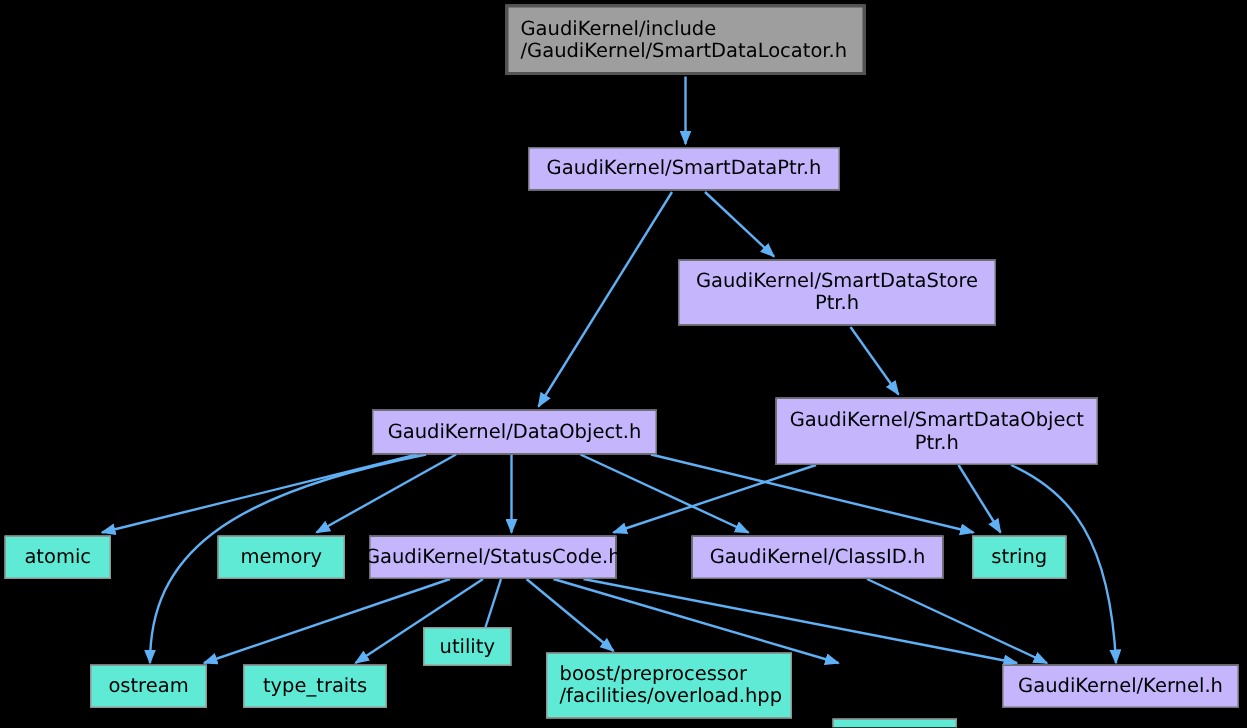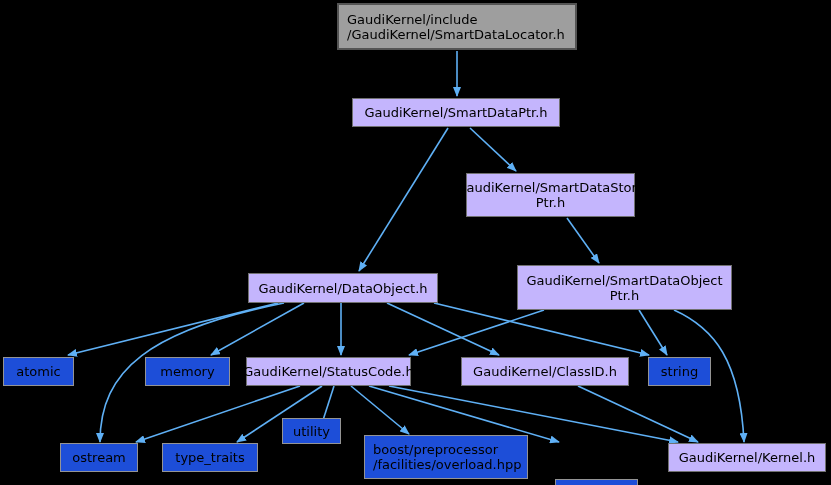--- a/index.html
+++ b/index.html
@@ -4,21 +4,21 @@
 <style>
   html,body{margin:0;padding:0;background:#000;}
   body{font-family:"DejaVu Sans","Liberation Sans",sans-serif;}
   .canvas{position:relative;width:831px;height:485px;background:#000;overflow:hidden;}
   .edges{position:absolute;left:0;top:0;z-index:1;}
   .node{position:absolute;z-index:2;box-sizing:border-box;display:flex;flex-direction:column;justify-content:center;
         font-size:13px;line-height:15px;color:#000;white-space:pre;padding:2px 24px;}
   .node.center{text-align:center;align-items:center;}
   .node.left{text-align:left;align-items:flex-start;padding-left:8px;}
   .node.linked{background:#c4b5fd;border:1px solid #717171;}
-  .node.plain{background:#1d4ed8;border:1px solid #949494;}
+  .node.plain{background:#5eead4;border:1px solid #949494;}
   .node.current{background:#9e9e9e;border:2px solid #545454;}
 </style>
 </head>
 <body>
 
 <div class="canvas">
   <svg class="edges" width="831" height="485" viewBox="0 0 831 485" xmlns="http://www.w3.org/2000/svg">
     <defs>
       <marker id="arrow" markerWidth="10" markerHeight="8" refX="9" refY="4" orient="auto" markerUnits="userSpaceOnUse">
         <path d="M0,0 L10,4 L0,8 z" id="arrow-head" fill="#5fb0f5"></path>
@@ -44,21 +44,21 @@
         <path d="M351,386 L409,434" stroke="#5fb0f5" marker-end="url(#arrow)"></path>
         <path d="M369,386 L559,442" stroke="#5fb0f5" marker-end="url(#arrow)"></path>
         <path d="M389,386 L678,442" stroke="#5fb0f5" marker-end="url(#arrow)"></path>
         <path d="M578,386 L698,442" stroke="#5fb0f5" marker-end="url(#arrow)"></path>
       </g>
   </svg>
   <div id="node-layer">
       <div class="node current left" style="left: 337px; top: 3px; width: 240px; height: 47px;">GaudiKernel/include
 /GaudiKernel/SmartDataLocator.h</div>
       <div class="node linked center" style="left: 352px; top: 98px; width: 208px; height: 29px;">GaudiKernel/SmartDataPtr.h</div>
-      <div class="node linked center" style="left: 466px; top: 173px; width: 169px; height: 44px;">GaudiKernel/SmartDataStore
+      <div class="node linked center" style="left: 452px; top: 173px; width: 212px; height: 44px;">GaudiKernel/SmartDataStore
 Ptr.h</div>
       <div class="node linked center" style="left: 248px; top: 273px; width: 190px; height: 30px;">GaudiKernel/DataObject.h</div>
       <div class="node linked center" style="left: 517px; top: 265px; width: 215px; height: 45px;">GaudiKernel/SmartDataObject
 Ptr.h</div>
       <div class="node plain center" style="left: 3px; top: 357px; width: 71px; height: 29px;">atomic</div>
       <div class="node plain center" style="left: 145px; top: 357px; width: 85px; height: 29px;">memory</div>
       <div class="node linked center" style="left: 246px; top: 357px; width: 165px; height: 29px;">GaudiKernel/StatusCode.h</div>
       <div class="node linked center" style="left: 461px; top: 357px; width: 168px; height: 29px;">GaudiKernel/ClassID.h</div>
       <div class="node plain center" style="left: 648px; top: 357px; width: 63px; height: 29px;">string</div>
       <div class="node plain center" style="left: 60px; top: 443px; width: 78px; height: 29px;">ostream</div>

